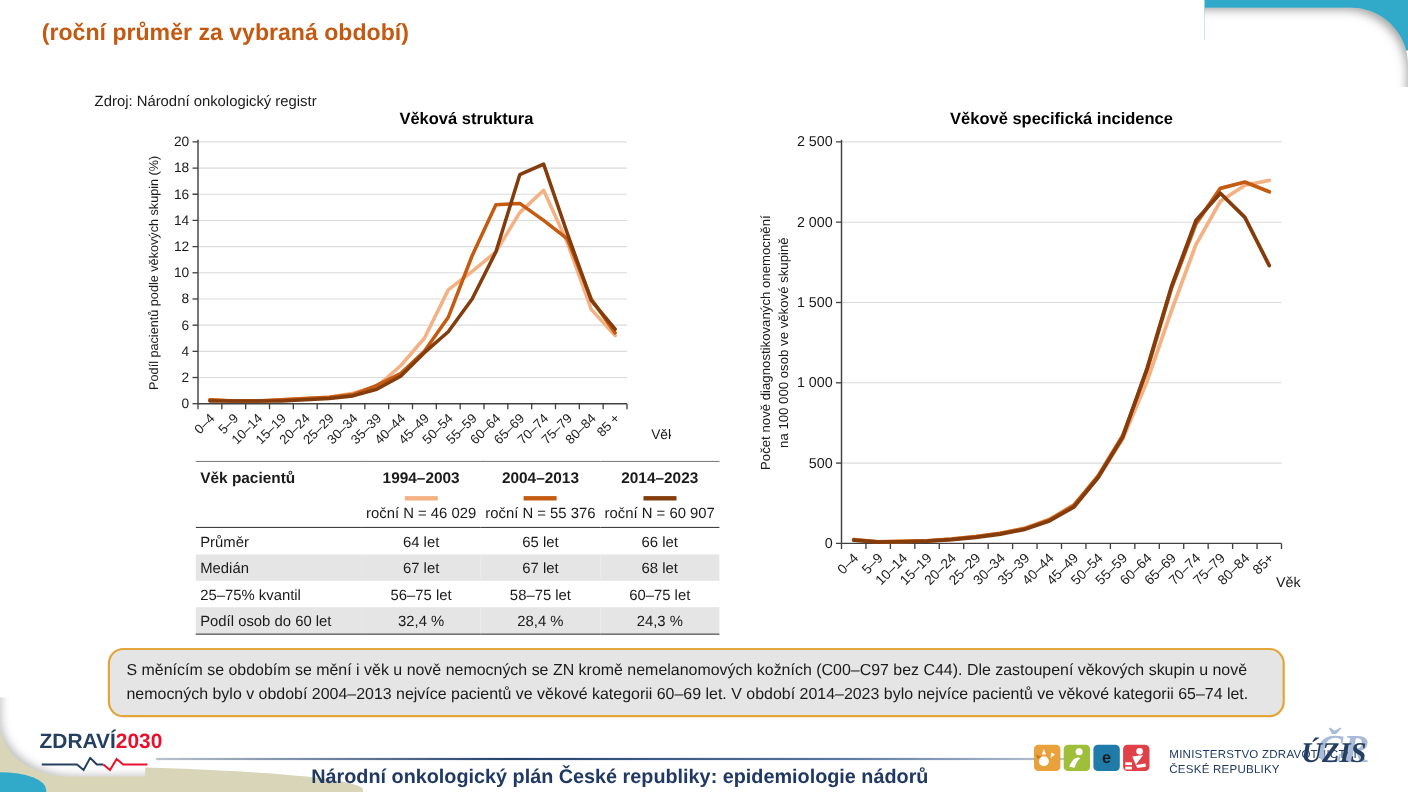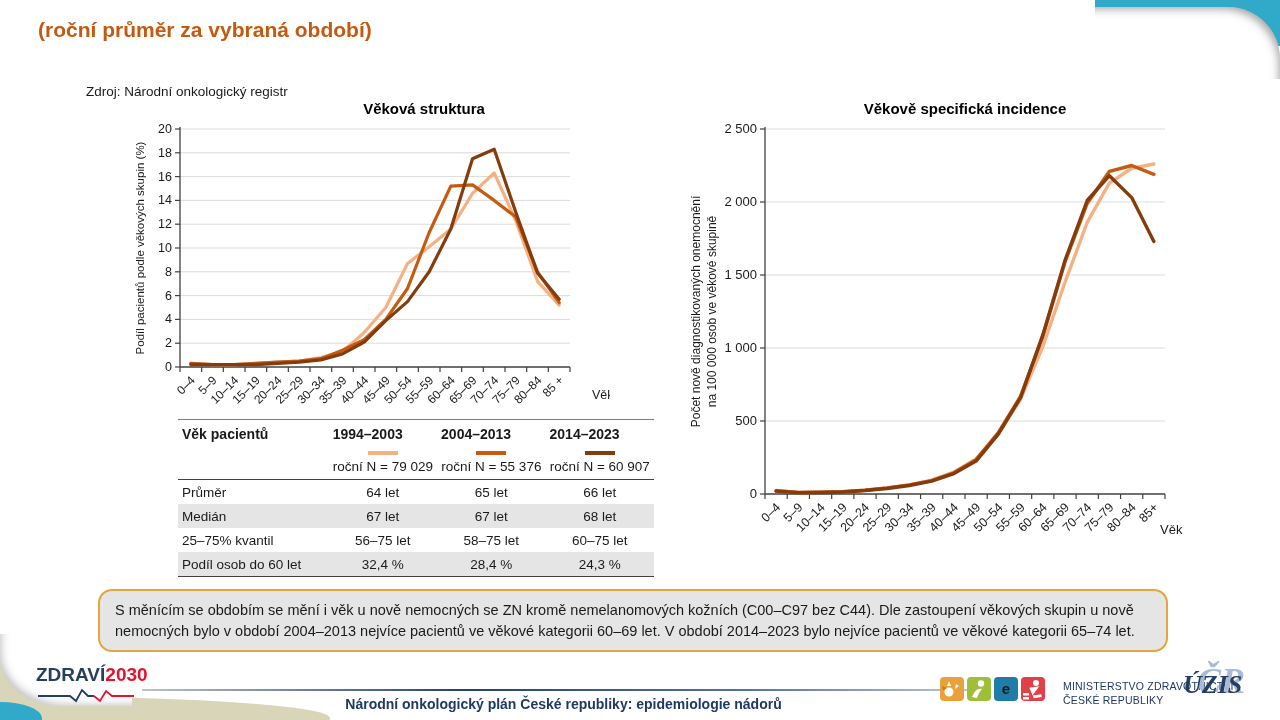--- a/index.html
+++ b/index.html
@@ -24,41 +24,41 @@
   #chartL{left:130px;top:96px;width:480px;height:335px;}
   #chartR{left:690px;top:96px;width:530px;height:470px;}
   .chart-title{position:absolute;z-index:2;font-size:15px;font-weight:bold;text-align:center;color:#000;}
   #titleL{left:294px;top:100px;width:260px;}
   #titleR{left:815px;top:100px;width:300px;}
   svg text{font-family:"Liberation Sans", sans-serif;fill:#1a1a1a;}
   
   .stats{position:absolute;left:178px;top:419px;width:476px;z-index:1;border-collapse:collapse;
          font-size:13.5px;}
   .stats th,.stats td{padding:2px 4px;font-weight:normal;}
-  .stats .hdr th{font-weight:bold;font-size:14px;padding-top:6px;padding-bottom:4px;text-align:left;}
+  .stats .hdr th{font-weight:bold;font-size:14px;padding-top:6px;padding-bottom:4px;text-align:center;}
   .stats .hdr th:first-child{text-align:left;}
   .stats tr{border:none;}
   .stats .hdr{border-top:1px solid #7f7f7f;}
   .stats .legend td{padding-bottom:5px;text-align:center;border-bottom:1.5px solid #404040;}
   .stats .data td{height:20px;text-align:center;}
   .stats .data td:first-child{text-align:left;}
   .stats .zebra{background:#e5e5e5;}
   .stats .last{border-bottom:1.5px solid #404040;}
   .swatch{display:block;width:30px;height:4px;margin:3px auto 4px auto;}
   .c0{width:150px;} .c1,.c2,.c3{width:108px;}
   
   .note{position:absolute;left:98px;top:589px;width:1036px;z-index:1;background:#e5e5e5;
         border:2.5px solid #E2A63A;border-radius:14px;padding:9px 15px;font-size:14.5px;line-height:1.42;}
   
   .zdravi{position:absolute;left:36px;top:664px;width:104px;z-index:2;font-weight:bold;font-size:19px;}
   .zdravi .b{color:#243F60;text-align:center;} .zdravi .r{color:#E8112D;}
   .divider{position:absolute;left:142px;top:689px;width:843px;height:2px;z-index:1;
            background:linear-gradient(90deg,#b9c2ce 0%,#24426e 38%,#54749e 72%,#c2cbd6 100%);}
   .footer-text{position:absolute;left:142px;top:696px;width:843px;text-align:center;z-index:1;
-               color:#1F3864;font-weight:bold;font-size:14px;}
+               color:#1F3864;font-weight:bold;font-size:18px;}
   .minlogos{position:absolute;left:940px;top:677px;z-index:1;display:flex;gap:3px;}
   .sq{width:24px;height:24px;border-radius:4px;position:relative;overflow:hidden;}
   .ministry{position:absolute;left:1063px;top:679px;z-index:1;color:#1F3864;font-size:10.5px;line-height:1.35;letter-spacing:.2px;}
   .uzis{position:absolute;left:1183px;top:664px;width:80px;height:46px;z-index:1;font-family:"Liberation Serif",serif;}
   .uzis .bg{position:absolute;left:14px;top:-4px;font-size:36px;font-weight:bold;font-style:italic;color:#A9BBD8;}
   .uzis .fg{position:absolute;left:0;top:6px;font-size:26px;font-weight:bold;font-style:italic;color:#243F60;text-align:right;}
 </style>
 </head>
 <body>
 
@@ -235,21 +235,21 @@
       <tr class="hdr">
         <th>Věk pacientů</th>
         <th>1994–2003</th>
         <th>2004–2013</th>
         <th>2014–2023</th>
       </tr>
       <tr class="legend">
         <td></td>
         <td>
           <span class="swatch" style="background: rgb(244, 177, 131);"></span>
-          <div>roční N = 79 029</div>
+          <div>roční N = 46 029</div>
         </td>
         <td>
           <span class="swatch" style="background: rgb(197, 90, 17);"></span>
           <div>roční N = 55 376</div>
         </td>
         <td>
           <span class="swatch" style="background: rgb(132, 60, 12);"></span>
           <div>roční N = 60 907</div>
         </td>
       </tr>

